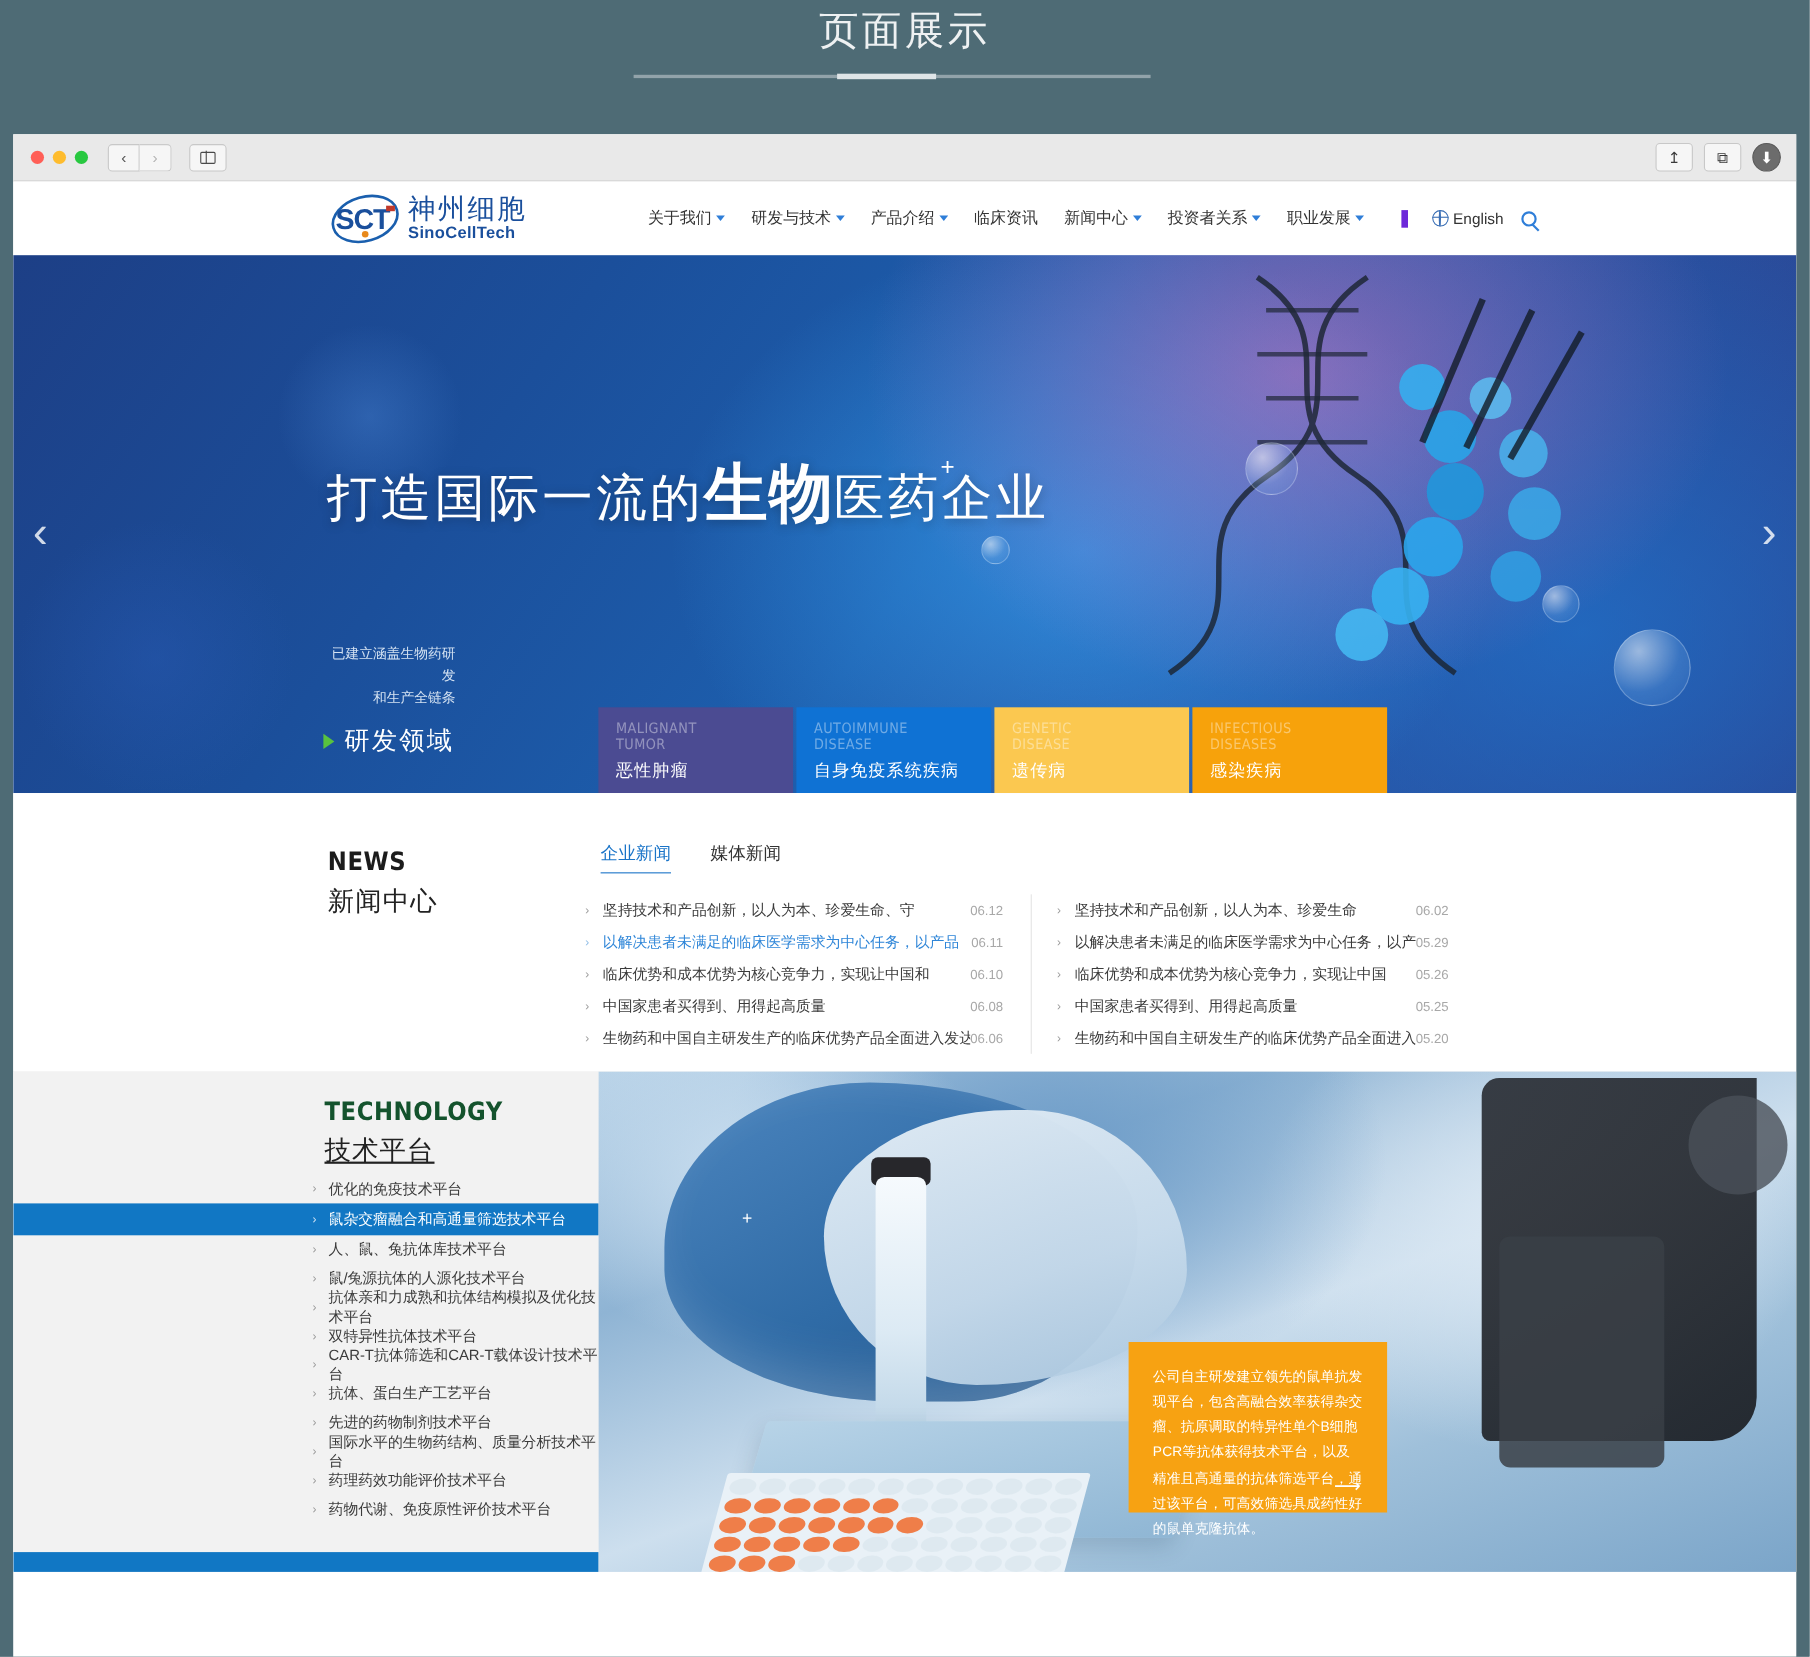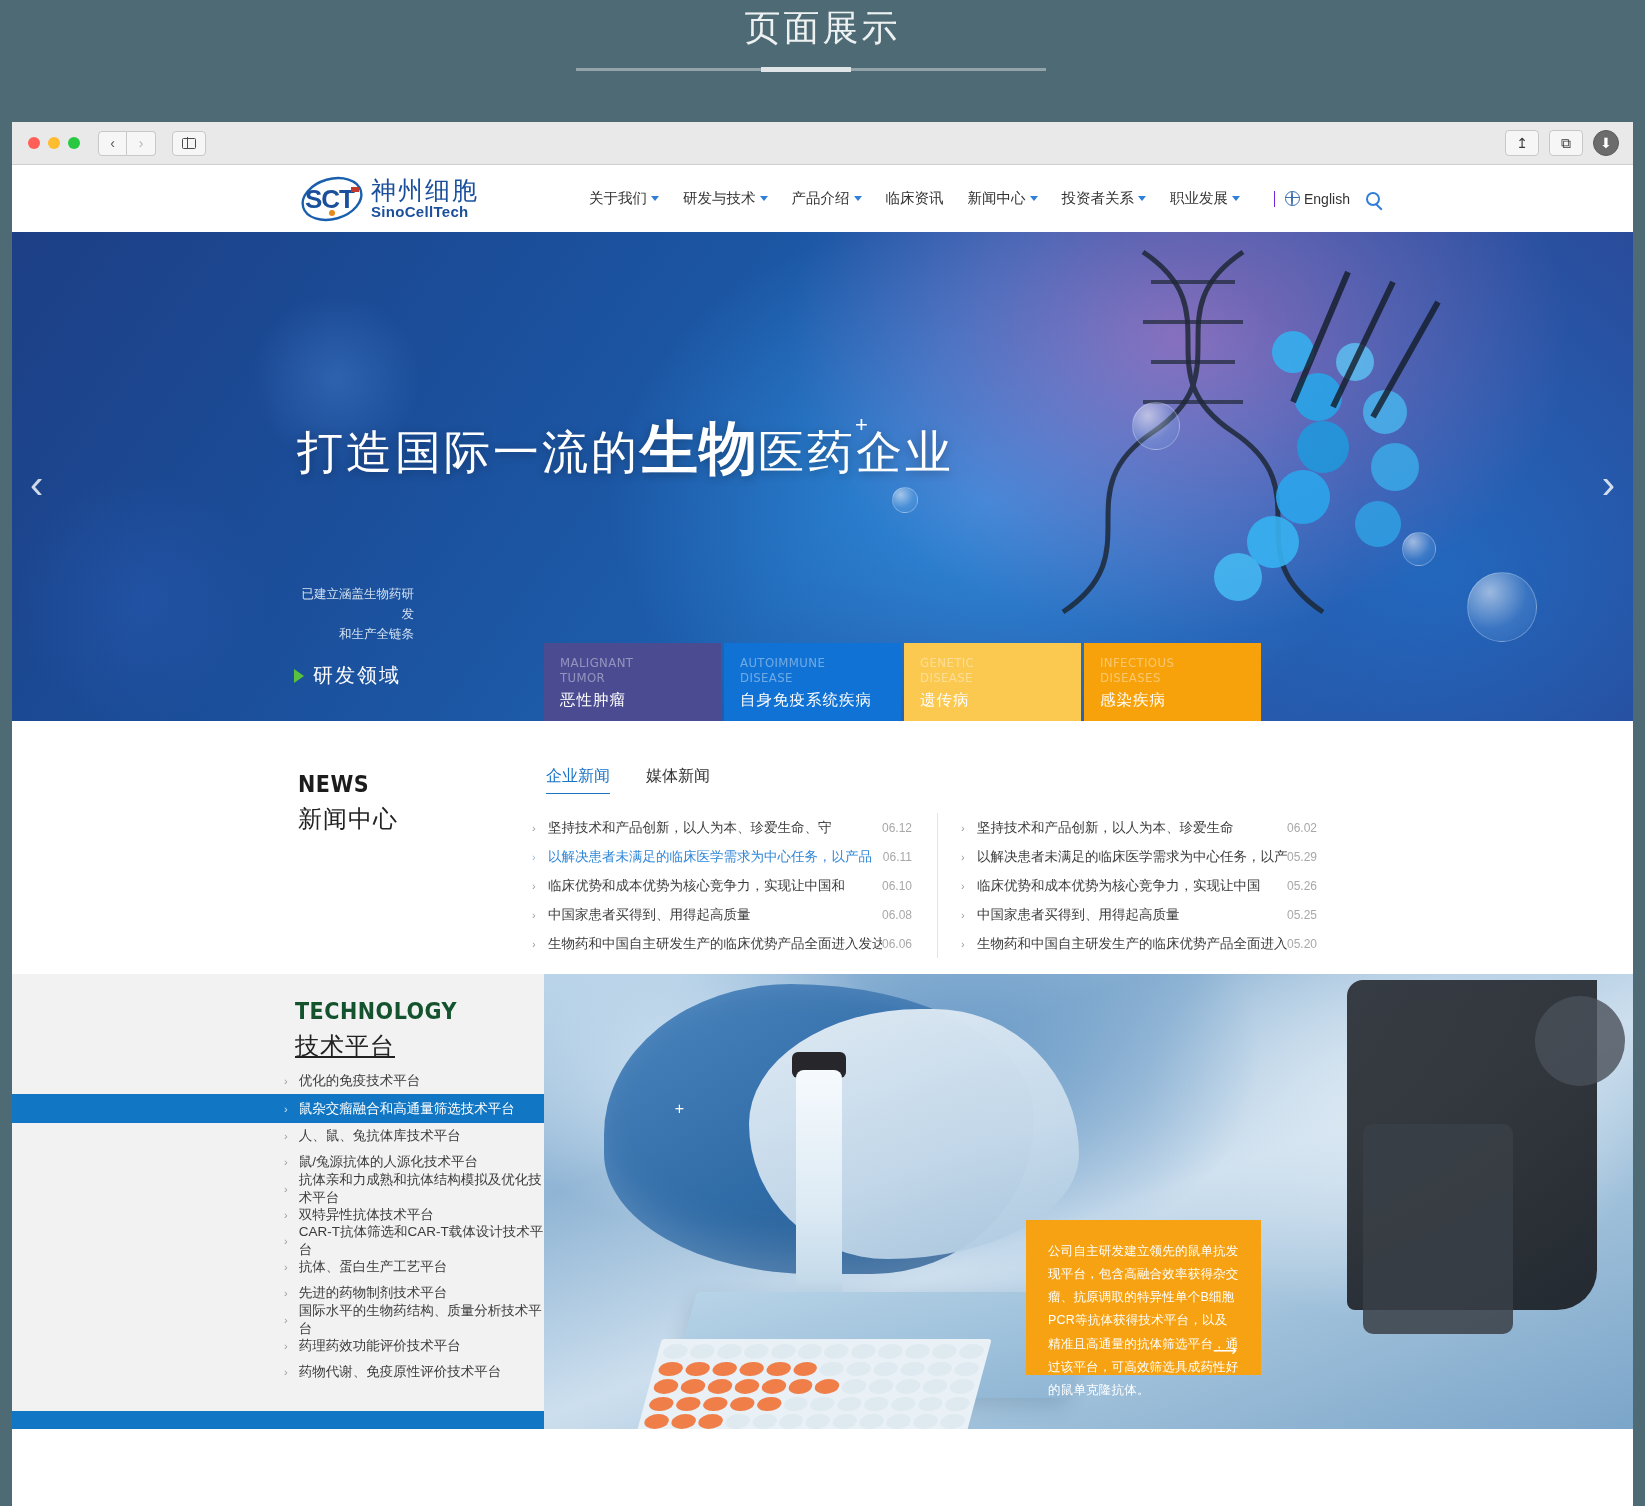--- a/index.html
+++ b/index.html
@@ -80,21 +80,21 @@
   }
   .logo-wrap { display: flex; align-items: center; margin-left: 263px; }
   .logo-mark { position: relative; width: 66px; height: 48px; }
   .logo-mark svg { position: absolute; top: 0; left: 0; }
   .logo-txt { margin-left: 6px; }
   .logo-cn { font-size: 25px; color: #1a4f9c; letter-spacing: 2px; line-height: 1.05; font-weight: 500; }
   .logo-en { font-size: 15px; color: #1a4f9c; font-weight: bold; letter-spacing: .3px; }
   .menu { display: flex; align-items: center; margin-left: 110px; gap: 24px; }
   .menu-item { font-size: 14.5px; color: #333; display: flex; align-items: center; gap: 4px; white-space: nowrap; cursor: pointer; }
   .caret { width: 0; height: 0; border-left: 4px solid transparent; border-right: 4px solid transparent; border-top: 5px solid #2f7ed8; }
-  .nav-right { display: flex; align-items: center; margin-left: 34px; gap: 16px; padding-left: 10px; border-left: 1px solid #6d28d9; }
+  .nav-right { display: flex; align-items: center; margin-left: 34px; gap: 16px; padding-left: 22px; border-left: 6px solid #6d28d9; }
   .globe { width: 15px; height: 15px; border: 1.4px solid #3b6fb5; border-radius: 50%; position: relative; }
   .globe::before { content:""; position:absolute; left:-1.4px; right:-1.4px; top: 5px; height: 1.4px; background: #3b6fb5; }
   .globe::after { content:""; position:absolute; left: 5.4px; top:-1.4px; bottom:-1.4px; width: 1.4px; background: #3b6fb5; border-radius: 50%; }
   .lang { font-size: 14px; color: #333; }
   .search-ico { width: 14px; height: 14px; border: 2px solid #2f7ed8; border-radius: 50%; position: relative; }
   .search-ico::after { content:""; position:absolute; right:-5px; bottom:-4px; width: 8px; height: 2px; background: #2f7ed8; transform: rotate(45deg); }
 
   
   .hero {
     height: 489px; position: relative; overflow: hidden;
@@ -129,21 +129,21 @@
   .arrow-l { left: 18px; } .arrow-r { right: 18px; }
 
   .hero-left-note {
     position: absolute; left: 280px; bottom: 77px; text-align: right; width: 122px;
     color: #d4e2f2; font-size: 12.5px; line-height: 1.6;
   }
   .hero-field {
     position: absolute; left: 282px; bottom: 32px; display: flex; align-items: center; gap: 9px;
   }
   .hero-field .tri { width: 0; height: 0; border-top: 7px solid transparent; border-bottom: 7px solid transparent; border-left: 10px solid #58c23f; }
-  .hero-field .txt { color: #ffffff; font-size: 20px; letter-spacing: 2px; }
+  .hero-field .txt { color: #ffffff; font-size: 23px; letter-spacing: 2px; }
 
   .cards { position: absolute; left: 532px; bottom: 0; display: flex; gap: 3px; }
   .card { width: 177px; height: 78px; padding: 13px 28px 0 16px; position: relative; cursor: pointer; }
   .card .en { font-size: 13px; line-height: 1.15; letter-spacing: .4px; color: rgba(255,255,255,.40); font-family: "DejaVu Sans Condensed","Liberation Sans", sans-serif; }
   .card .cn { position: absolute; left: 16px; bottom: 10px; font-size: 15.5px; color: #fff; letter-spacing: 1px; }
   .card.c0 { background: #4b4b92; }
   .card.c1 { background: #0f72d4; }
   .card.c2 { background: #fcc council; }
   .card.c2 { background: #fbc850; }
   .card.c3 { background: #f7a20b; }

